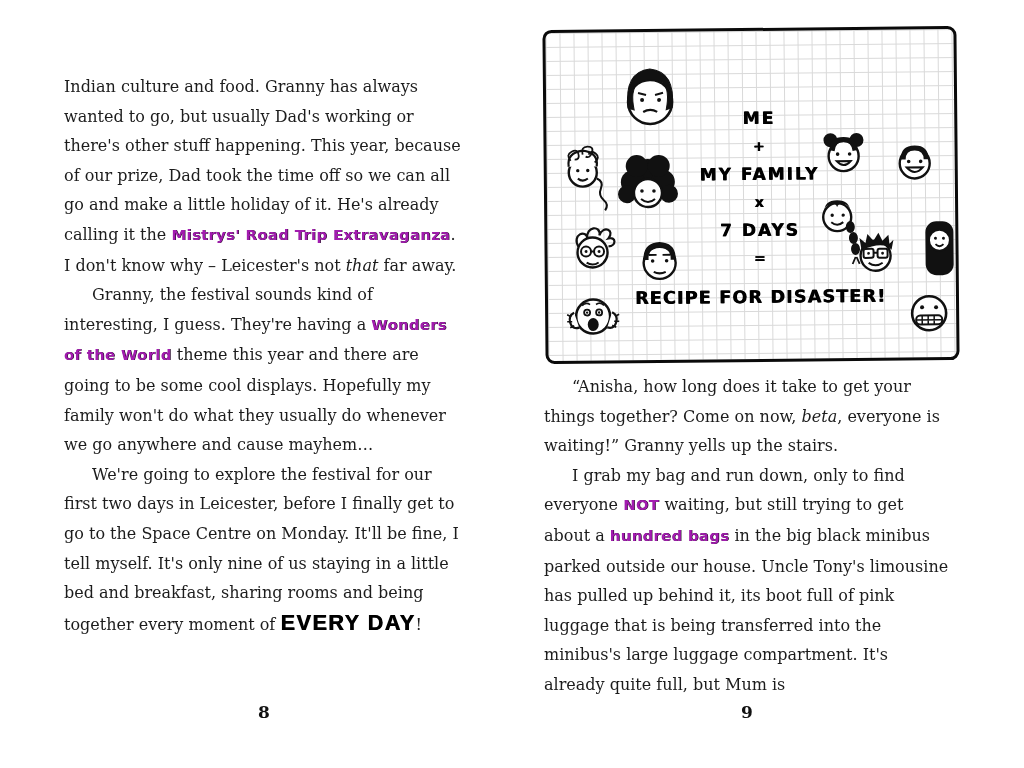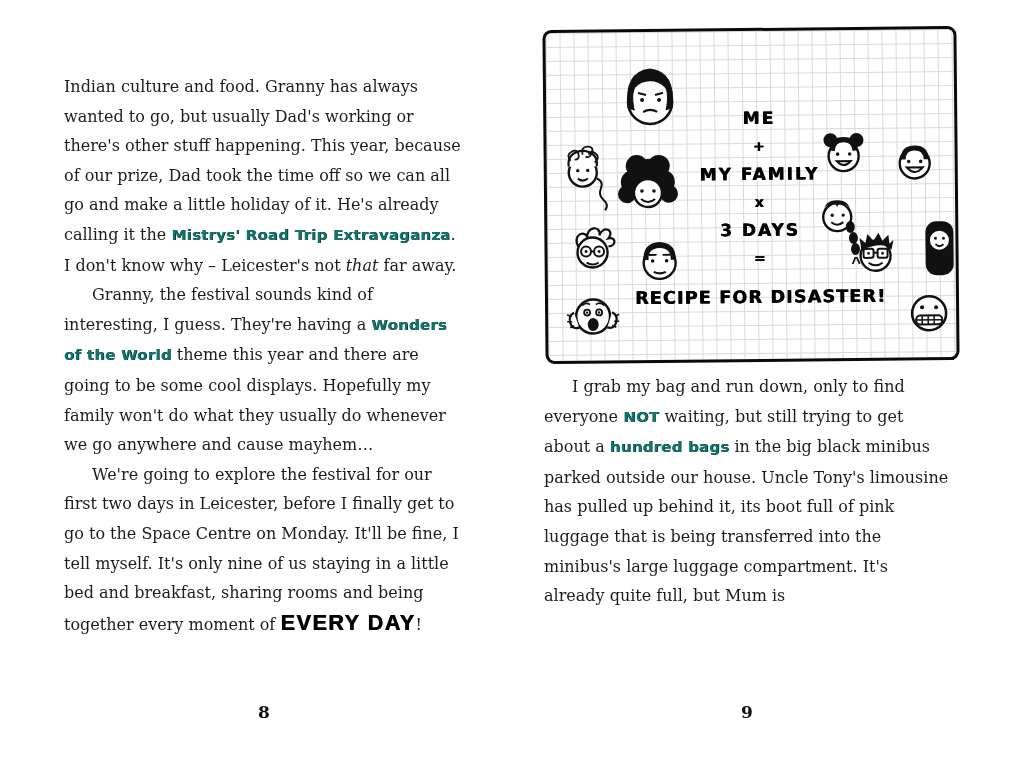--- a/index.html
+++ b/index.html
@@ -14,21 +14,21 @@
 
   .text-block{position:absolute;}
   .page-left .text-block{left:64px;top:72px;width:400px;}
   .page-right .text-block{left:44px;top:372px;width:406px;}
 
   .para{margin:0;font-size:16px;line-height:29.6px;text-align:left;}
   .para.indent{text-indent:28px;}
   .para span{line-height:inherit;}
   .comic{
     font-family:"DejaVu Sans",sans-serif;font-weight:bold;font-size:0.93em;
-    letter-spacing:0.3px;color:#0f766e;text-shadow:0.5px 0 0 #000;
+    letter-spacing:0.3px;color:#a21caf;text-shadow:0.5px 0 0 #000;
   }
   .comic-large{
     font-family:Liberation Sans, sans-serif;font-weight:bold;font-size:1.35em;
     letter-spacing:1.5px;color:#000;text-shadow:0.7px 0 0 #000;
   }
   .italic{font-style:italic;}
 
   .page-number{
     position:absolute;top:702px;text-align:center;
     font-size:17px;font-weight:bold;color:#111;
@@ -203,25 +203,26 @@
           <rect x="368" y="286" width="26" height="9" rx="4" fill="#fff" stroke="#111" stroke-width="2"></rect>
           <path d="M368,290.5 L394,290.5 M374,286 L374,295 M380,286 L380,295 M386,286 L386,295" stroke="#111" stroke-width="1.5" fill="none"></path>
         </g>
       </svg>
 
       <div class="equation">
         <div class="eq-line eq-big">ME</div>
         <div class="eq-line eq-op">+</div>
         <div class="eq-line eq-big">MY FAMILY</div>
         <div class="eq-line eq-op">x</div>
-        <div class="eq-line eq-big">3 DAYS</div>
+        <div class="eq-line eq-big">7 DAYS</div>
         <div class="eq-line eq-op">=</div>
         <div class="eq-line eq-recipe">RECIPE FOR DISASTER!</div>
       </div>
     </div>
 
     <div class="text-block">
+        <p class="para indent"><span>“Anisha, how long does it take to get your things together? Come on now, </span><span class="italic">beta</span><span>, everyone is waiting!” Granny yells up the stairs.</span></p>
         <p class="para indent"><span>I grab my bag and run down, only to find everyone </span><span class="comic">NOT</span><span> waiting, but still trying to get about a </span><span class="comic">hundred bags</span><span> in the big black minibus parked outside our house. Uncle Tony's limousine has pulled up behind it, its boot full of pink luggage that is being transferred into the minibus's large luggage compartment. It's already quite full, but Mum is</span></p>
       </div>
     <div class="page-number">9</div>
   </div>
 
 </div>
 
 </body></html>

